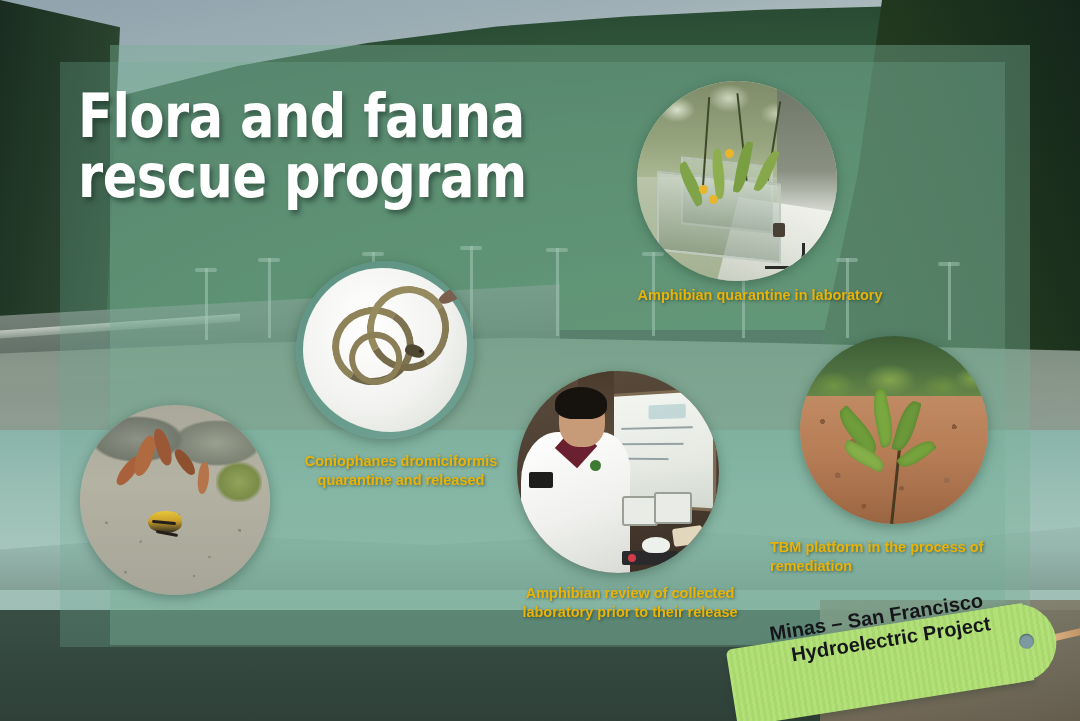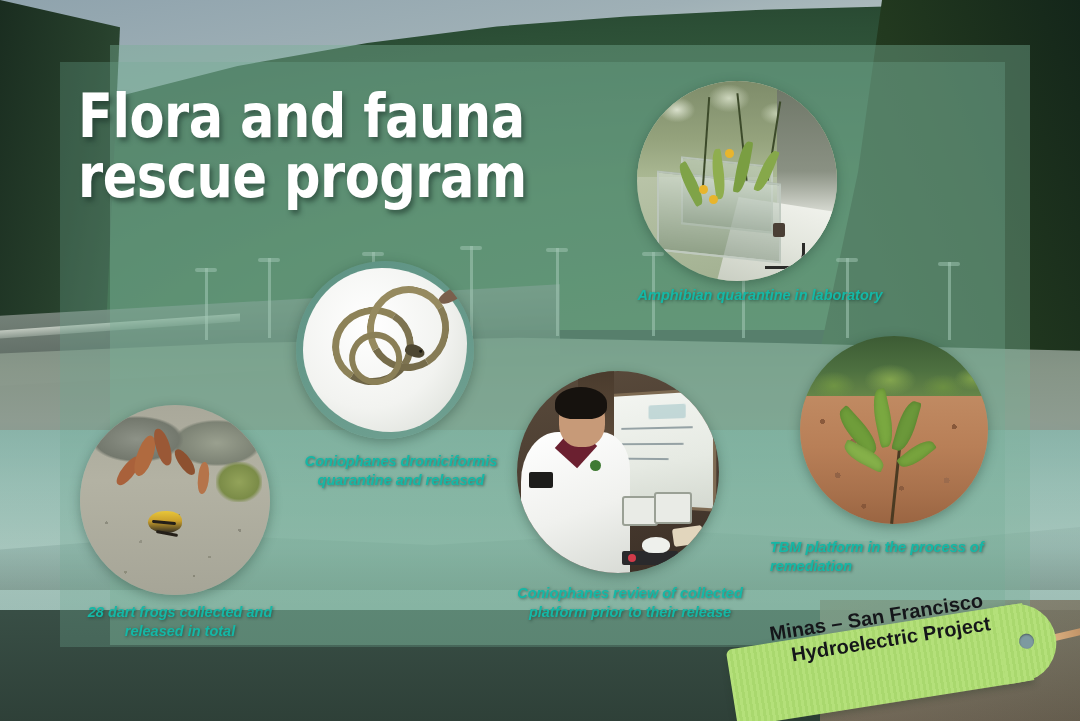--- a/index.html
+++ b/index.html
@@ -256,21 +256,21 @@
     box-shadow:inset 0 0 5px rgba(40,70,20,.35); }
   .tl1{ left:26%; top:36%; width:18px; height:54px; transform:rotate(-42deg); }
   .tl2{ left:40%; top:28%; width:16px; height:58px; transform:rotate(-12deg); background:#7aa840; }
   .tl3{ left:52%; top:34%; width:17px; height:52px; transform:rotate(16deg); background:#6b983a; }
   .tl4{ left:30%; top:52%; width:16px; height:44px; transform:rotate(-64deg); background:#85b049; }
   .tl5{ left:58%; top:52%; width:15px; height:40px; transform:rotate(52deg); background:#77a33d; }
   .tree-stem { position:absolute; left:50%; top:60%; width:3px; height:40%;
     background:#4a3a22; transform:rotate(6deg); }
 
   
-  .cap { position:absolute; z-index:30; color:#14b8a6; font-style:italic;
+  .cap { position:absolute; z-index:30; color:#eab308; 
     font-weight:bold; font-size:14.5px; line-height:1.32;
     text-shadow:1px 1px 3px rgba(20,50,40,.6); }
   .cap-lab   { left:610px; top:286px; width:300px; text-align:center; }
   .cap-snake { left:288px; top:452px; width:226px; text-align:center; }
   .cap-frog  { left:62px;  top:603px; width:236px; text-align:center; }
   .cap-vet   { left:500px; top:584px; width:260px; text-align:center; }
   .cap-tree  { left:770px; top:538px; width:240px; text-align:left; }
 
   
   .tagwrap { position:absolute; left:716px; top:612px; width:364px; height:109px; z-index:35; }
@@ -382,24 +382,20 @@
       <div class="frog-leaf fl1"></div>
       <div class="frog-leaf fl2"></div>
       <div class="frog-leaf fl4"></div>
       <div class="frog-leaf fl5"></div>
       <div class="frog-grit"></div>
       <div class="frog-body"></div>
       <div class="frog-stripe fs1"></div>
       <div class="frog-stripe fs2"></div>
     </div>
   </div>
-  <div class="cap cap-frog">
-    <span>28 dart frogs collected and</span>
-    <span>released in total</span>
-  </div>
 
   <div class="photo ph-vet">
     <div class="inner">
       <div class="vet-bg"></div>
       <div class="vet-board">
         <div class="vet-scribble" style="left:12%; top:30%; width:70%;"></div>
         <div class="vet-scribble" style="left:12%; top:44%; width:62%;"></div>
         <div class="vet-scribble" style="left:12%; top:58%; width:48%;"></div>
         <div class="vet-scribble" style="left:40%; top:10%; width:36%; height:14px; background:#9fc2c6; opacity:.55;"></div>
       </div>
@@ -412,22 +408,22 @@
       <div class="vet-badge"></div>
       <div class="vet-pin"></div>
       <div class="vet-bin vb1"></div>
       <div class="vet-bin vb2"></div>
       <div class="vet-scale"></div>
       <div class="vet-glove"></div>
       <div class="vet-paper"></div>
     </div>
   </div>
   <div class="cap cap-vet">
-    <span>Coniophanes review of collected</span>
-    <span>platform prior to their release</span>
+    <span>Amphibian review of collected</span>
+    <span>laboratory prior to their release</span>
   </div>
 
   <div class="photo ph-tree">
     <div class="inner">
       <div class="tree-sky"></div>
       <div class="tree-trees"></div>
       <div class="tree-soil"></div>
       <div class="tree-stem"></div>
       <div class="tree-leaf tl1"></div>
       <div class="tree-leaf tl2"></div>

